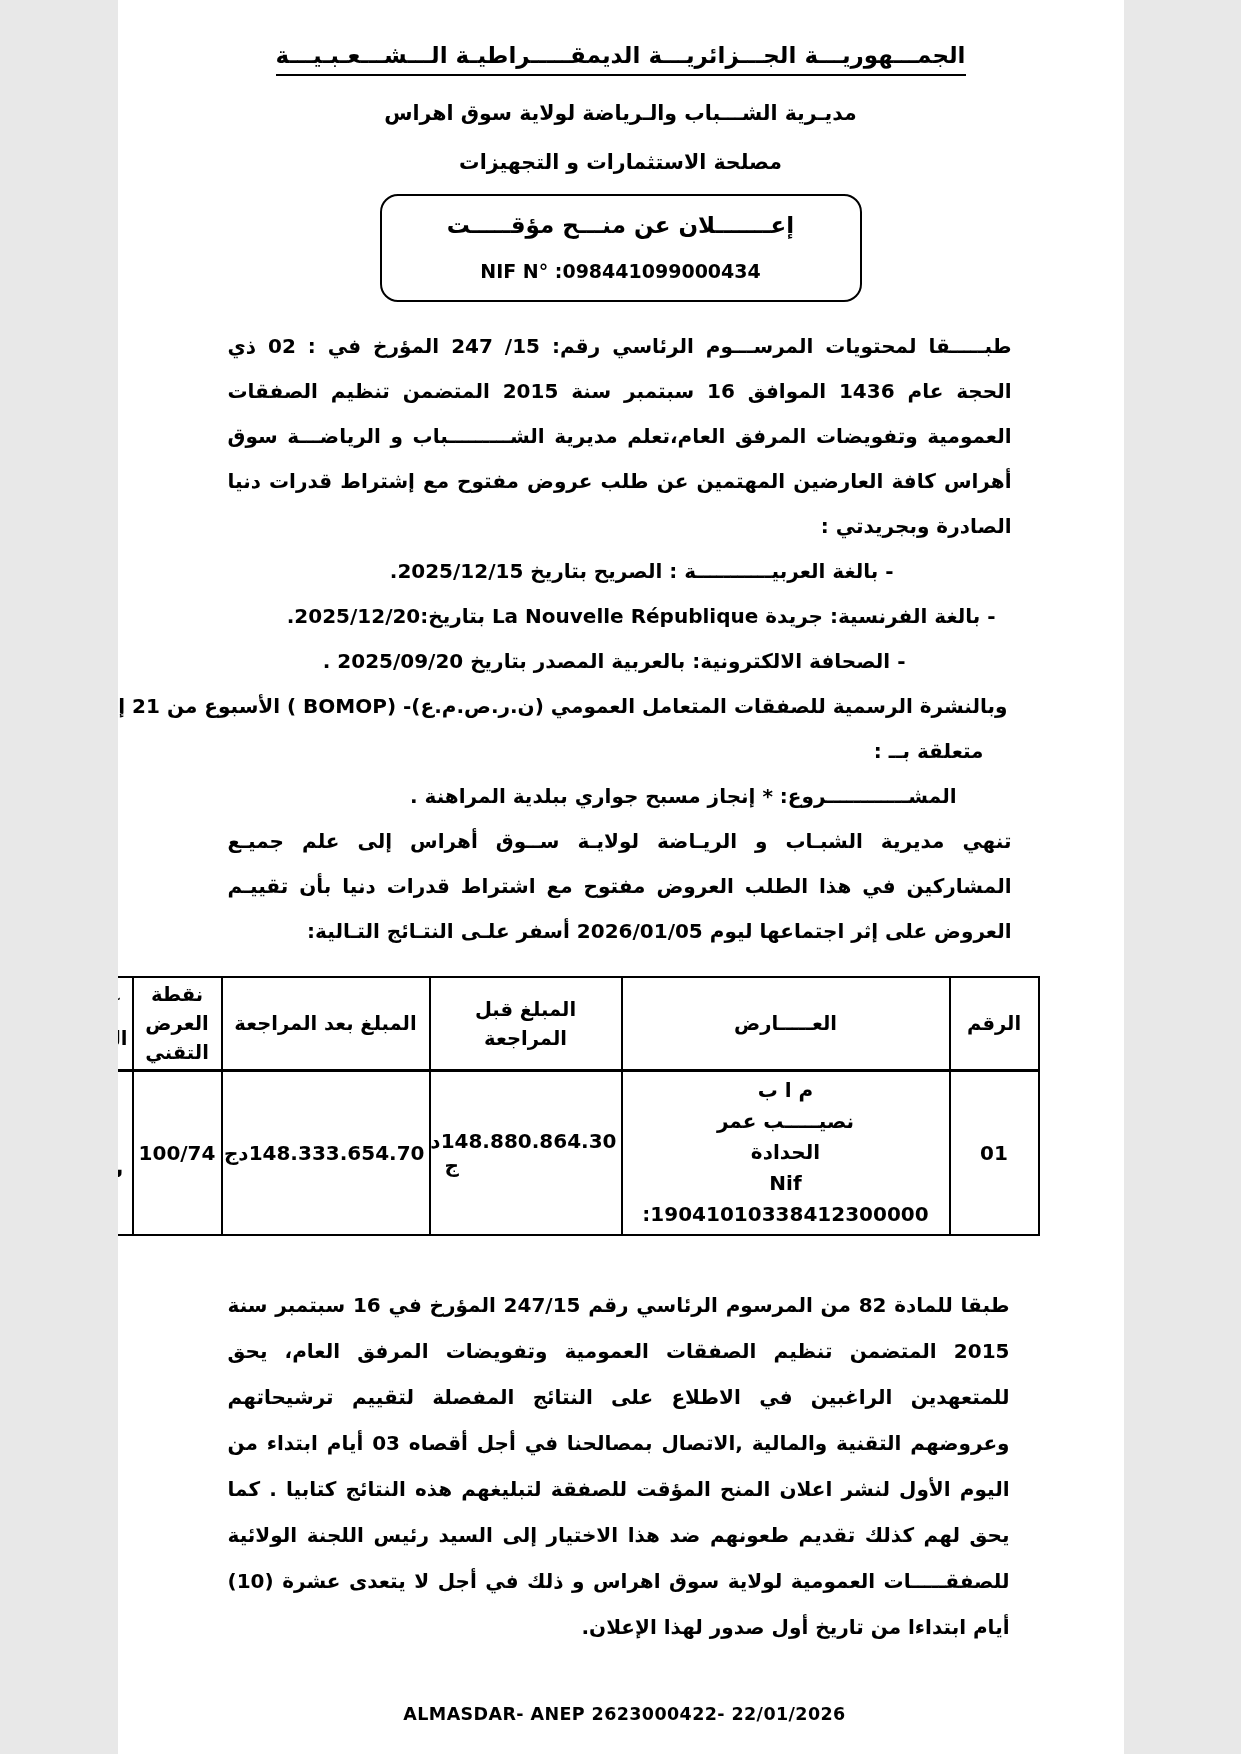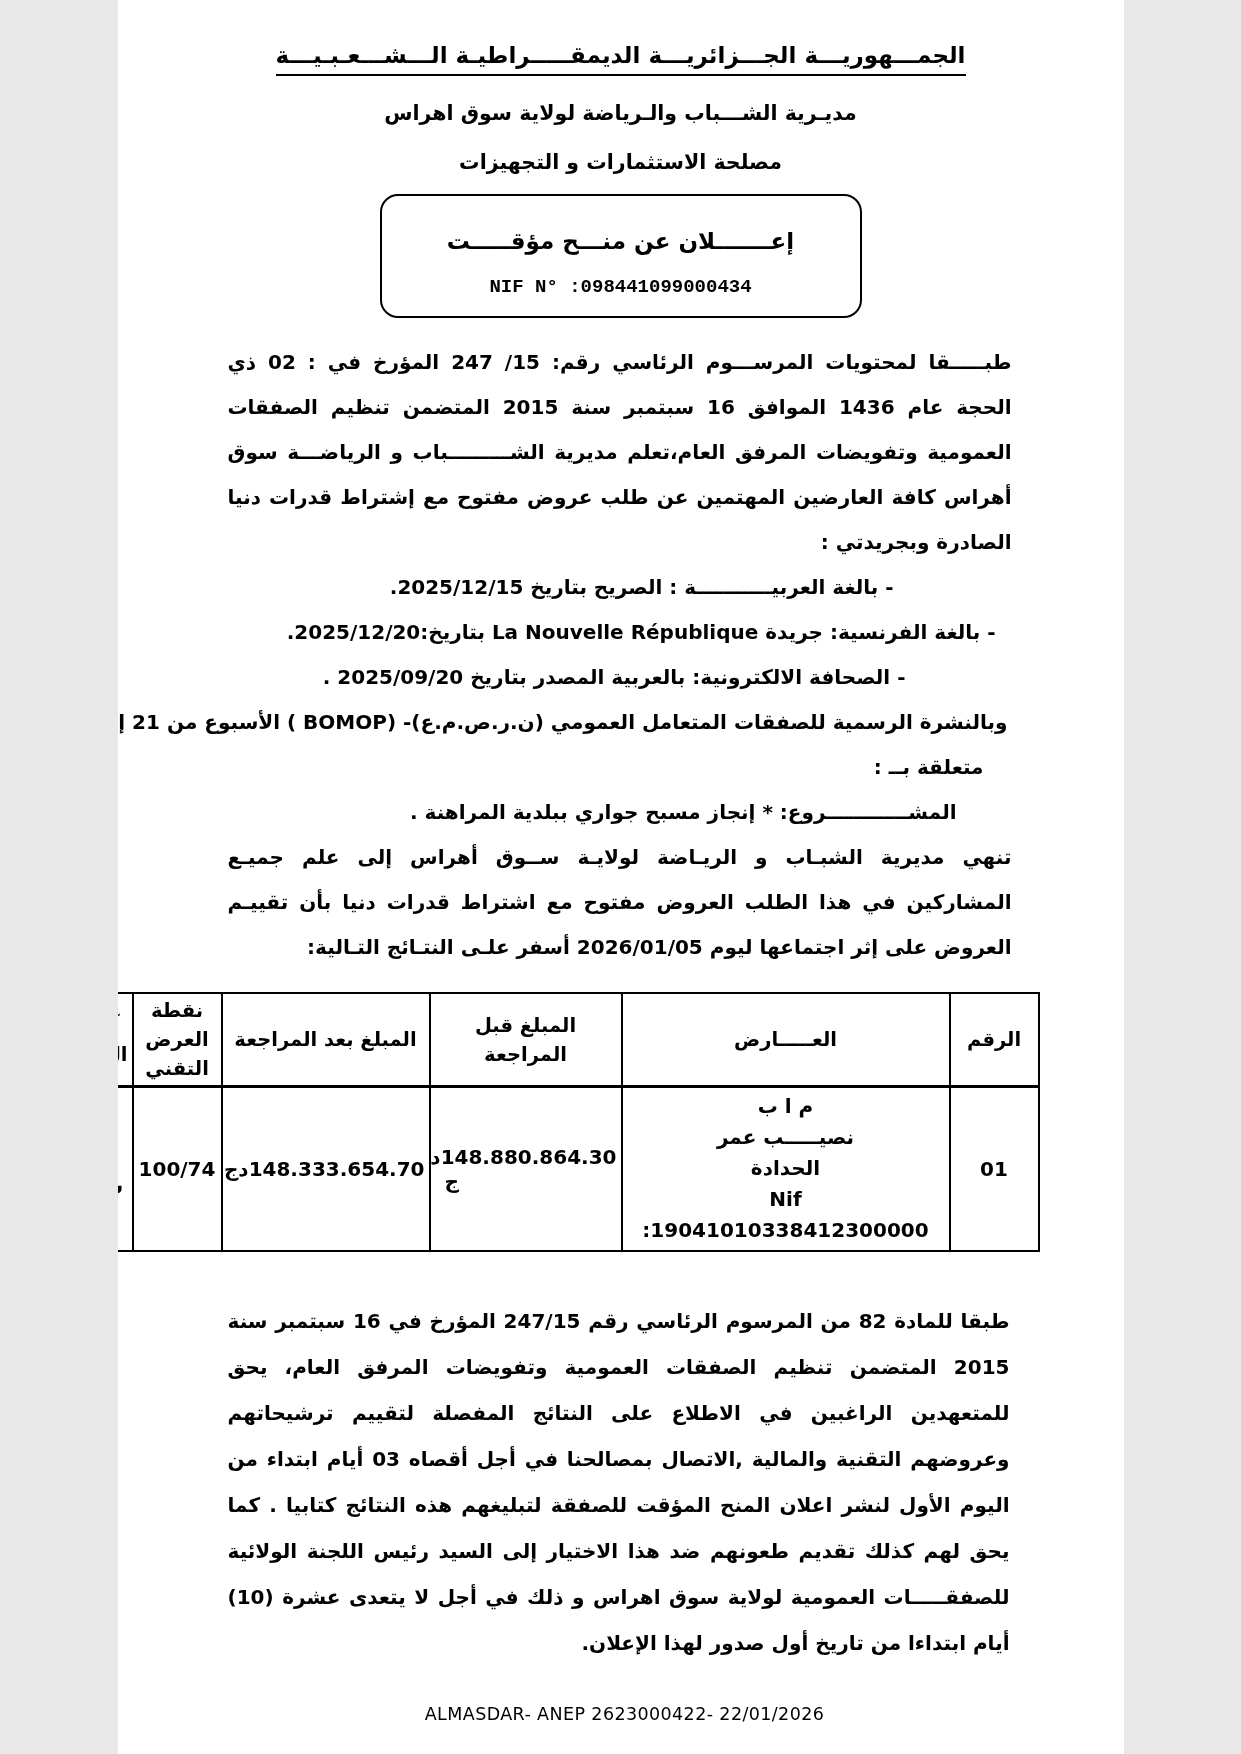--- a/index.html
+++ b/index.html
@@ -10,22 +10,22 @@
     font-family: "DejaVu Sans", sans-serif; font-weight: 700;
     direction: rtl;
   }
   .rep-title { text-align: center; padding-top: 42px; font-size: 23px; }
   .rep-title span { display: inline-block; border-bottom: 2.5px solid #000; padding-bottom: 6px; }
   .hline { text-align: center; font-size: 20.5px; margin-top: 25px; }
   .notice-box {
     width: 482px; margin: 20px auto 0; border: 2.5px solid #000;
     border-radius: 18px; text-align: center; padding: 16px 8px 18px;
   }
-  .notice-title { font-size: 23px; margin-top: 16px; }
-  .notice-nif { font-size: 19px; margin-top: 22px; font-family: Liberation Mono, monospace; }
+  .notice-title { font-size: 23px; }
+  .notice-nif { font-size: 19px; margin-top: 22px; }
   .content { margin: 0 112px 0 110px; }
   .para { font-size: 20px; line-height: 45px; text-align: justify; }
   .intro { margin-top: 22px; }
   .pub { font-size: 20px; line-height: 45px; text-align: right; white-space: nowrap; }
   .pub-0 { padding-right: 118px; }
   .pub-1 { padding-right: 16px; }
   .pub-2 { padding-right: 106px; }
   .pub-3 { padding-right: 190px; }
   .pub-4 { padding-right: 4px; }
   .related { font-size: 20px; line-height: 45px; padding-right: 28px; }
@@ -44,21 +44,21 @@
   .c-num { font-size: 21px; }
   .bidder-line { line-height: 31px; font-size: 20px; }
   .amt-l1 { text-align: center; }
   .amt-l2 { text-align: left; padding-left: 10px; }
   .dur-line { line-height: 34px; }
   .note-label { margin: 16px 64px 0 0; font-size: 21.5px; text-align: right; }
   .note-label span { display: inline-block; border-bottom: 2.5px solid #000; padding-bottom: 4px; }
   .note-body { margin: 46px 114px 0 110px; font-size: 20px; line-height: 46px; }
   .doc-footer {
     position: absolute; bottom: 30px; left: 8px; right: 0; text-align: center;
-    direction: ltr; font-weight: 400; font-size: 17.5px; letter-spacing: 0.4px;
+    direction: ltr; font-weight: 700; font-size: 17.5px; letter-spacing: 0.4px;
   }
 </style>
 </head>
 <body>
 
 <div class="page">
 
   <div class="rep-title">
     <span>الجمـــهوريـــة الجـــزائريـــة الديمقـــــراطيـة الـــشـــعـبـيـــة</span>
   </div>

